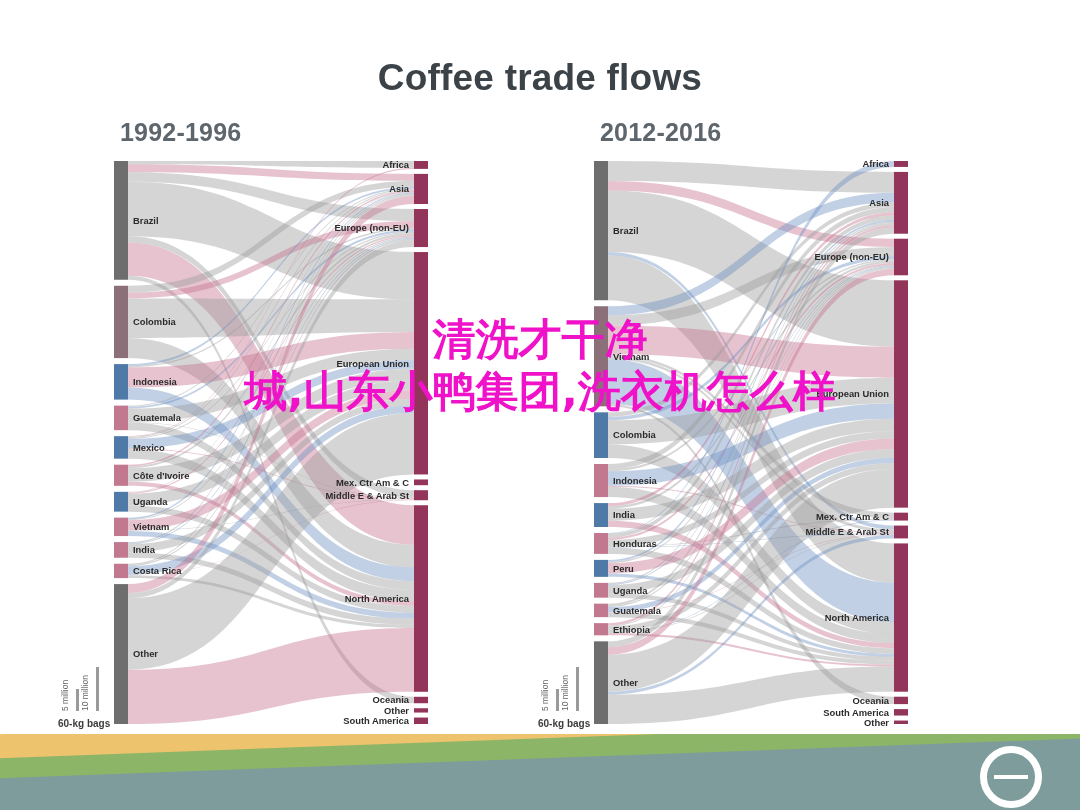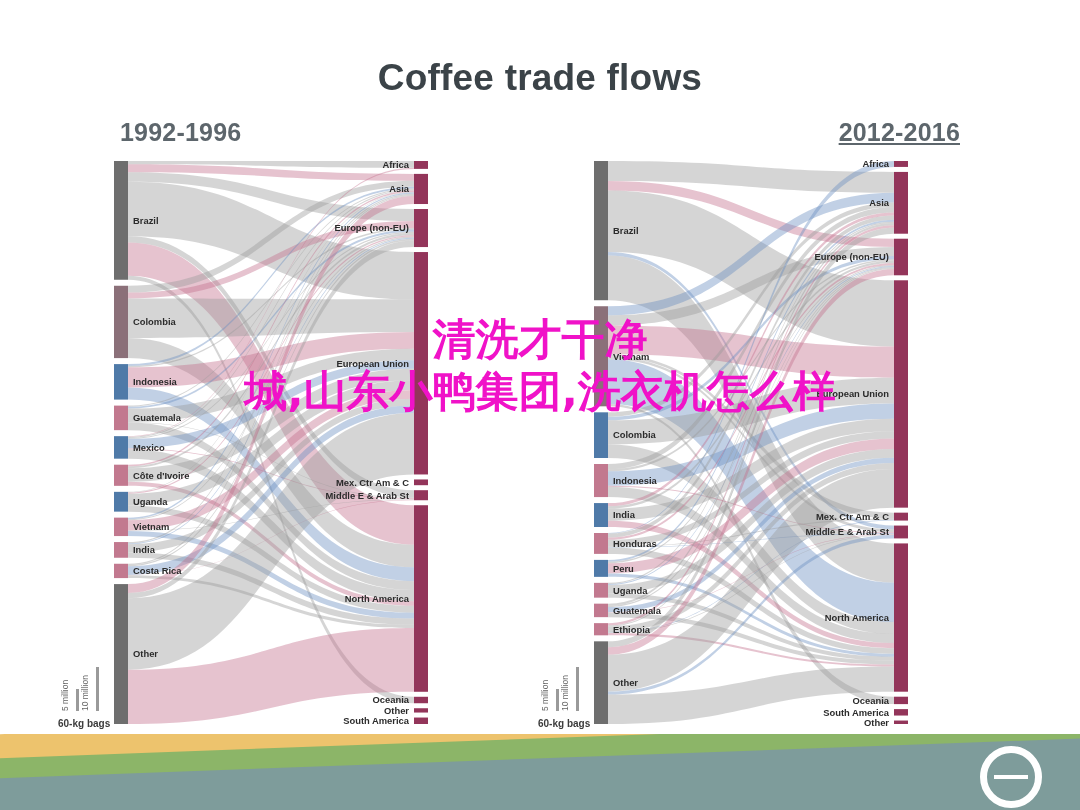--- a/index.html
+++ b/index.html
@@ -9,21 +9,21 @@
 
   #stage{position:absolute;left:0;top:13px;width:1080px;height:807px;background:#fff;}
 
   
   .chart-title{position:absolute;left:0;top:44px;width:1080px;text-align:center;
     font-size:37px;font-weight:bold;color:#3b4348;letter-spacing:.2px;}
 
   .panel-subtitle{position:absolute;top:105px;font-size:25px;font-weight:bold;
     color:#5d666c;letter-spacing:.2px;}
   .panel-subtitle.left{left:120px;width:360px;text-align:left;}
-  .panel-subtitle.right{left:600px;width:360px;text-align:right;text-decoration:underline;}
+  .panel-subtitle.right{left:600px;width:360px;text-align:left;}
 
   
   .sankey{position:absolute;top:142px;}
   .sankey svg{display:block;}
   #panel-left{left:62px;}
   #panel-right{left:542px;}
 
   .nd-label{font-family:"Liberation Sans","DejaVu Sans",sans-serif;
     font-size:9.4px;font-weight:bold;fill:#2b2b2b;}
   .nd-label.right-al{text-anchor:end;}

